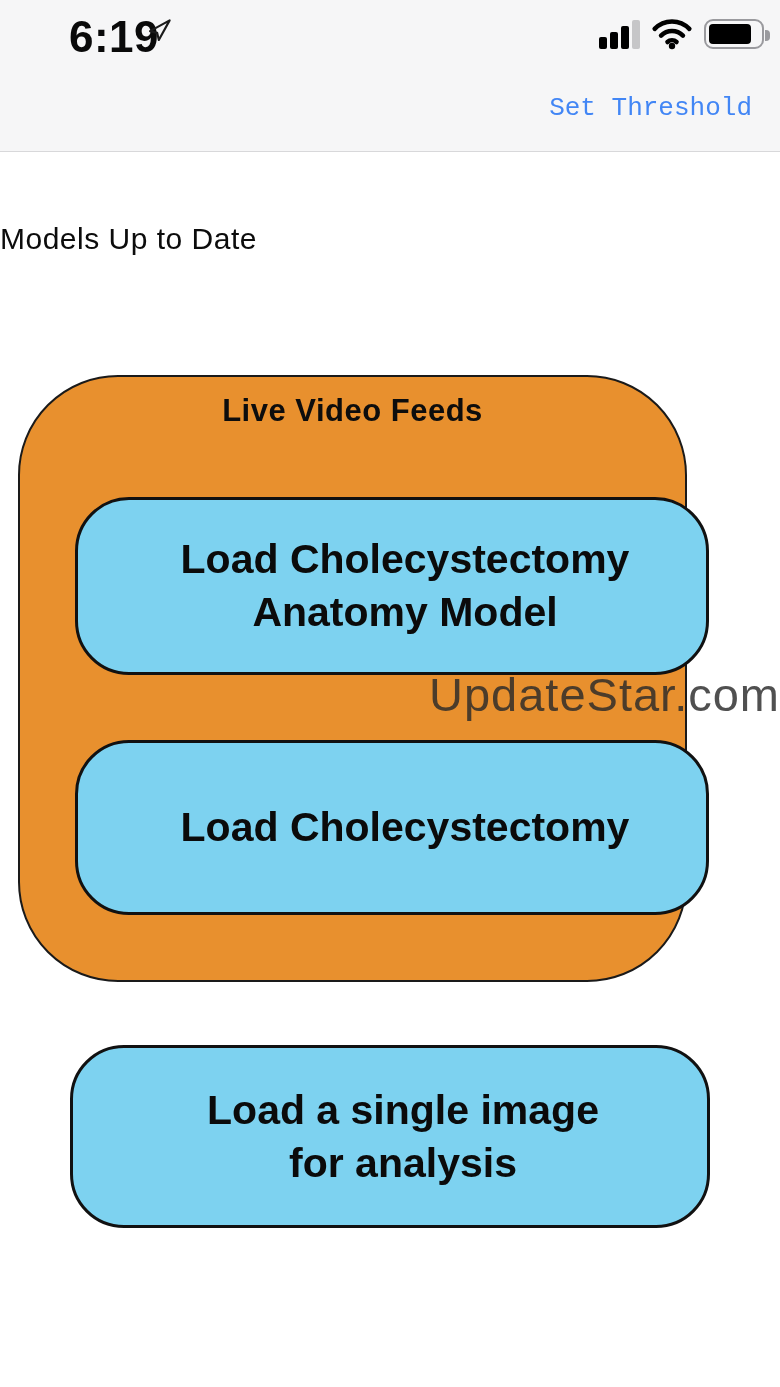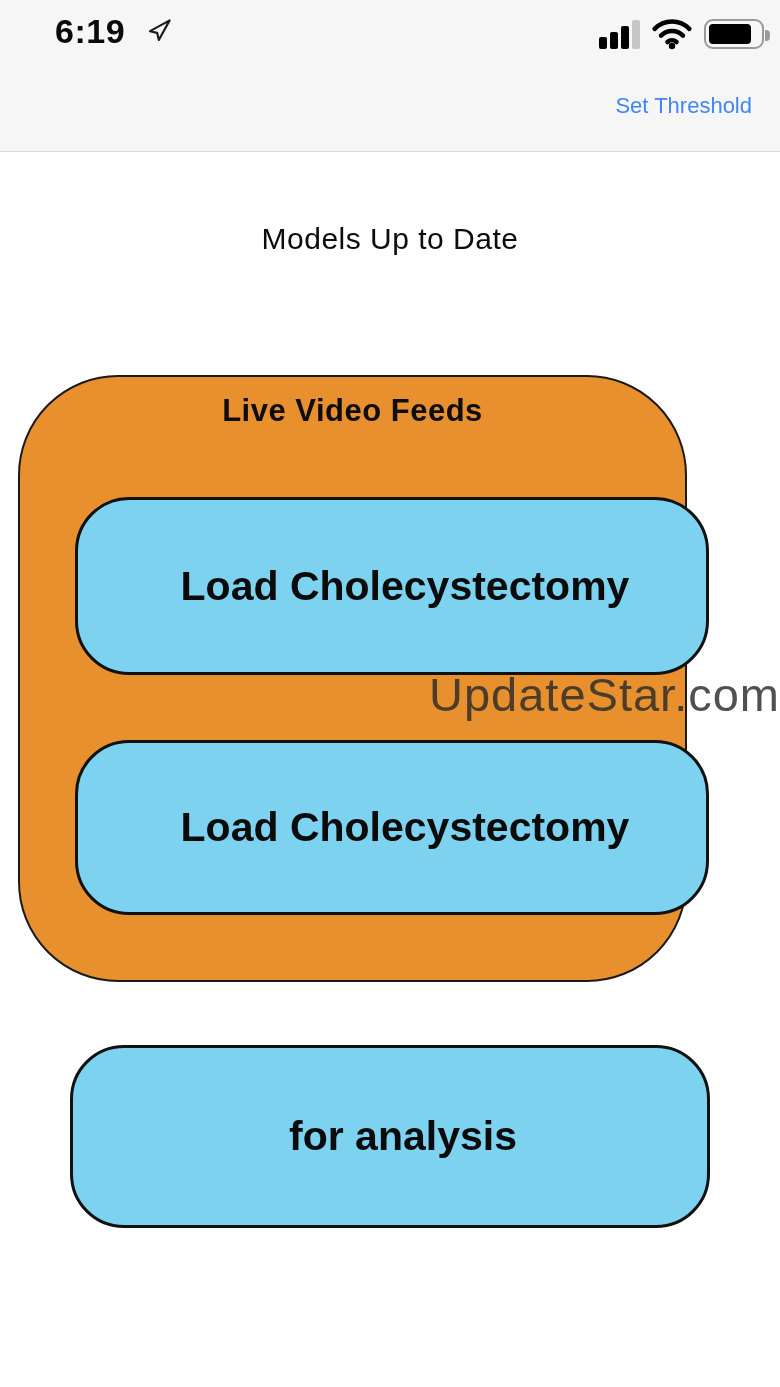--- a/index.html
+++ b/index.html
@@ -19,22 +19,22 @@
   .topbar {
     position: absolute;
     top: 0; left: 0;
     width: 100%;
     height: 152px;
     background: #f6f6f7;
     border-bottom: 1px solid #d8d8da;
   }
   .status-time {
     position: absolute;
-    left: 55px; top: 12px;
-    font-size: 34px;
+    left: 69px; top: 12px;
+    font-size: 44px;
     font-weight: 600;
     color: #0a0a0a;
     letter-spacing: 0.5px;
   }
   .loc-icon {
     position: absolute;
     left: 146px; top: 17px;
     width: 27px; height: 27px;
   }
   .status-icons {
@@ -79,34 +79,34 @@
   .battery .nub {
     position: absolute;
     right: -8px; top: 9px;
     width: 5px; height: 11px;
     background: #9a9a9e;
     border-radius: 0 4px 4px 0;
   }
   .set-threshold {
     position: absolute;
     right: 28px; top: 93px;
-    font-size: 22px;
+    font-size: 26px;
     color: #4286f5;
     cursor: pointer;
     background: none;
     border: none;
-    font-family: Liberation Sans, sans-serif;
+    font-family: Liberation Mono, monospace;
   }
 
   
   .models-status {
     position: absolute;
     top: 222px; left: 0;
     width: 100%;
-    text-align: center;
+    text-align: left;
     font-size: 30px;
     color: #0c0c0c;
     letter-spacing: 0.5px;
   }
 
   .panel {
     position: absolute;
     left: 18px; top: 375px;
     width: 669px; height: 607px;
     background: #e8902e;
@@ -192,26 +192,28 @@
     <button class="set-threshold">Set Threshold</button>
   </div>
 
   <div class="models-status">Models Up to Date</div>
 
   <div class="panel">
     <div class="panel-title">Live Video Feeds</div>
 
     <button class="big-btn btn-anatomy">
       <span>Load Cholecystectomy</span>
+      <span>Anatomy Model</span>
     </button>
 
     <button class="big-btn btn-critical">
       <span>Load Cholecystectomy</span>
     </button>
   </div>
 
   <div class="watermark">UpdateStar.com</div>
 
   <button class="big-btn btn-single">
+    <span>Load a single image</span>
     <span>for analysis</span>
   </button>
 
 </div>
 
 </body></html>

